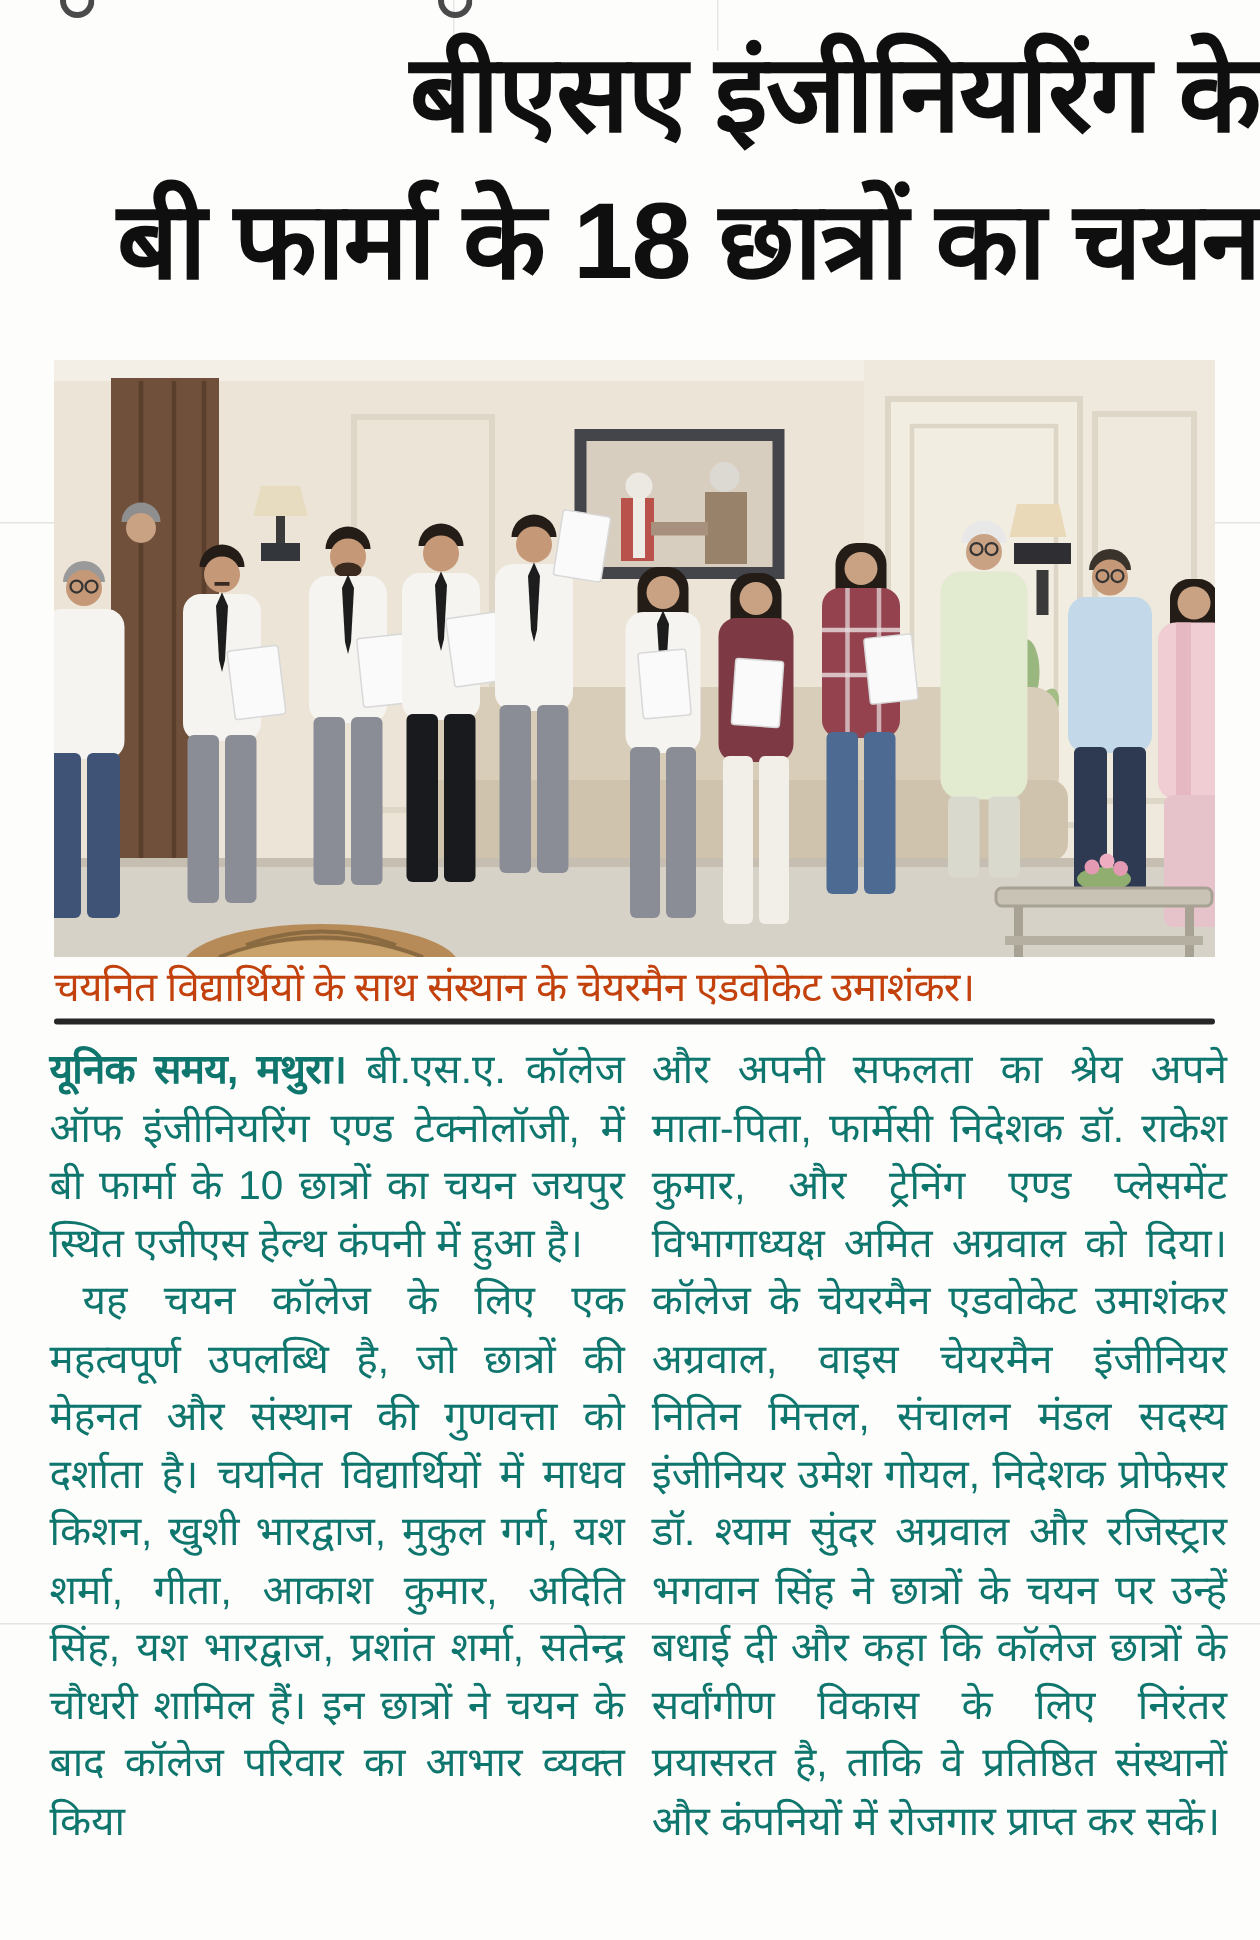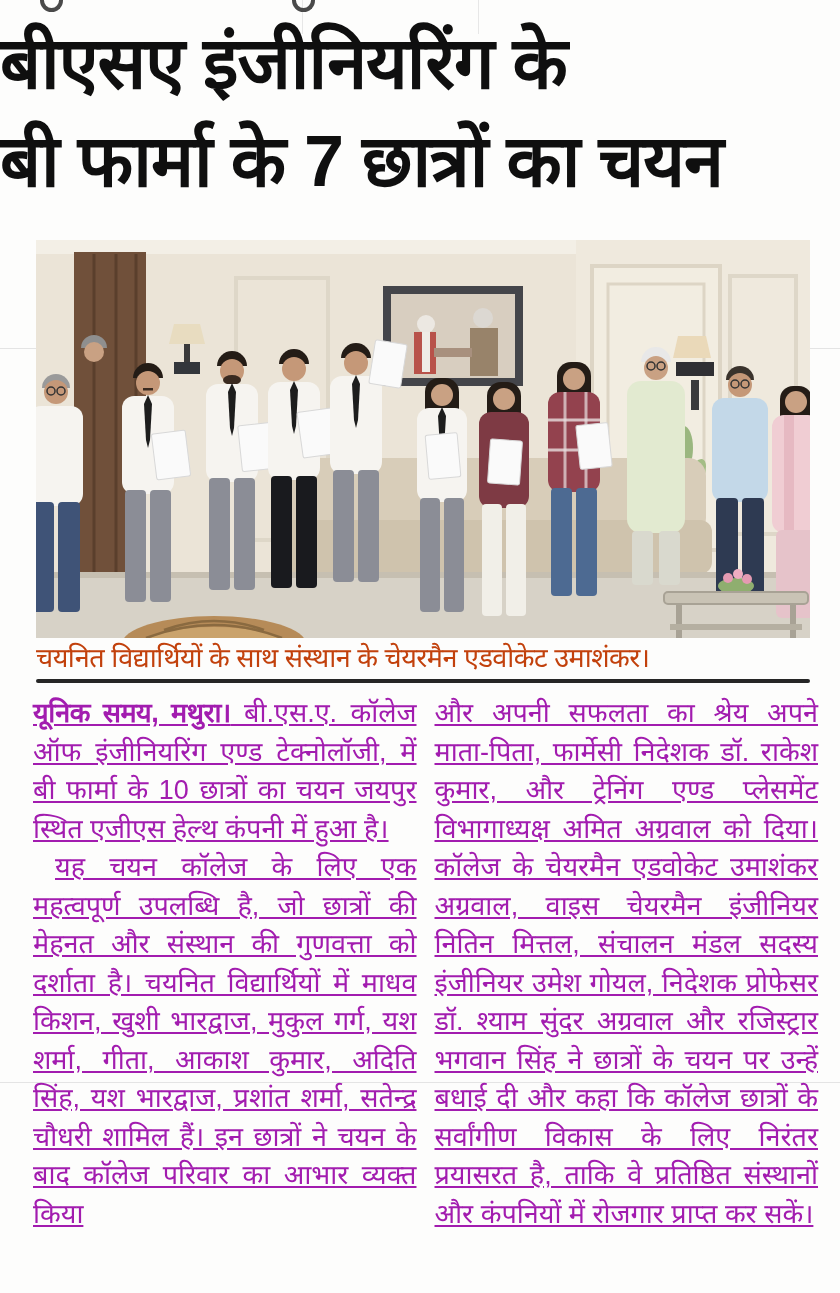--- a/index.html
+++ b/index.html
@@ -9,56 +9,56 @@
     font-family:"Liberation Sans","DejaVu Sans",sans-serif;
     color:#161616;
   }
   
   .scanline{position:absolute;left:0;width:840px;height:1px;background:#cfcfcf;opacity:.55;}
   .scanline-v{position:absolute;top:0;width:1px;height:34px;background:#d8d8d8;opacity:.6;}
   
   .frag{position:absolute;top:-3px;width:15px;height:11px;border:4px solid #4a4a4a;border-top:none;border-radius:0 0 12px 12px;}
   
   .headline{
-    position:absolute;top:14px;left:0;width:840px;text-align:left;
+    position:absolute;top:14px;left:0;width:840px;text-align:right;
     font-weight:bold;color:#0f0f0f;font-size:72px;line-height:98px;
     letter-spacing:-1px;white-space:nowrap;
   }
   
   .photo-wrap{position:absolute;top:240px;left:36px;width:774px;height:398px;background:#e9e2d5;overflow:hidden;}
   
   .caption{
     position:absolute;top:641px;left:36px;width:774px;
     font-size:27px;line-height:34px;color:#c2410c;letter-spacing:-.5px;white-space:nowrap;overflow:hidden;
   }
   .caption-rule{position:absolute;top:679px;left:36px;width:774px;height:4px;background:#262626;border-radius:2px;}
   
   .article{
     position:absolute;top:694px;left:33px;width:785px;
     display:flex;gap:18px;
-    font-size:27px;line-height:38.5px;text-align:justify;color:#a21caf;text-decoration:underline;
+    font-size:27px;line-height:38.5px;text-align:justify;color:#0f766e;
   }
   .article .col{flex:1 1 0;min-width:0;}
   .article p{margin:0;}
   .article p.indent{text-indent:22px;}
   .byline{font-weight:bold;letter-spacing:-.5px;}
 </style>
 </head>
 <body>
 
 <div class="scanline" style="top:348px"></div>
 <div class="scanline" style="top:1082px"></div>
 <div class="scanline-v" style="left:302px"></div>
 <div class="scanline-v" style="left:478px"></div>
 <div class="frag" style="left:40px"></div>
 <div class="frag" style="left:292px"></div>
 
 <div class="headline">
   <div>बीएसए इंजीनियरिंग के</div>
-  <div>बी फार्मा के 7 छात्रों का चयन</div>
+  <div>बी फार्मा के 18 छात्रों का चयन</div>
 </div>
 
 <div class="photo-wrap">
   <svg width="774" height="398" viewBox="0 0 774 398">
 
     <rect x="0" y="0" width="774" height="340" fill="#ebe4d7"></rect>
     <rect x="0" y="0" width="774" height="14" fill="#f3efe6"></rect>
     <rect x="540" y="0" width="234" height="340" fill="#efe9dd"></rect>
 
     <g>

